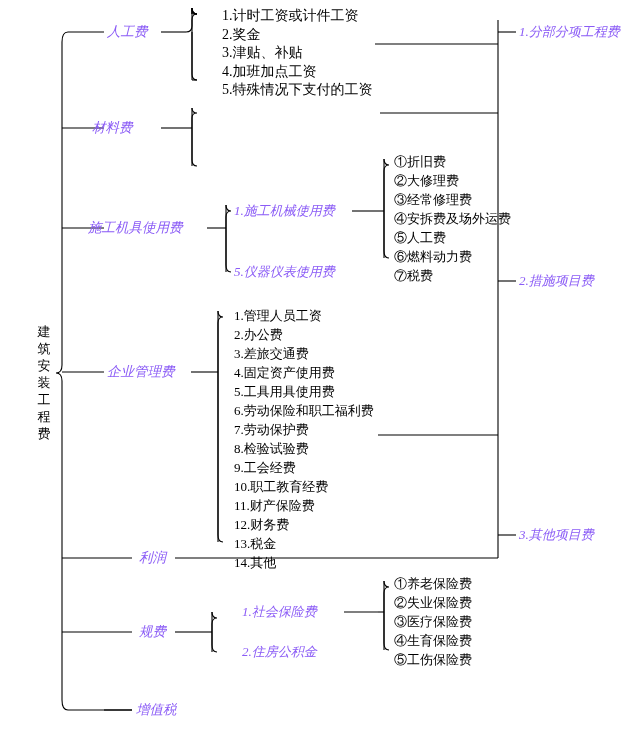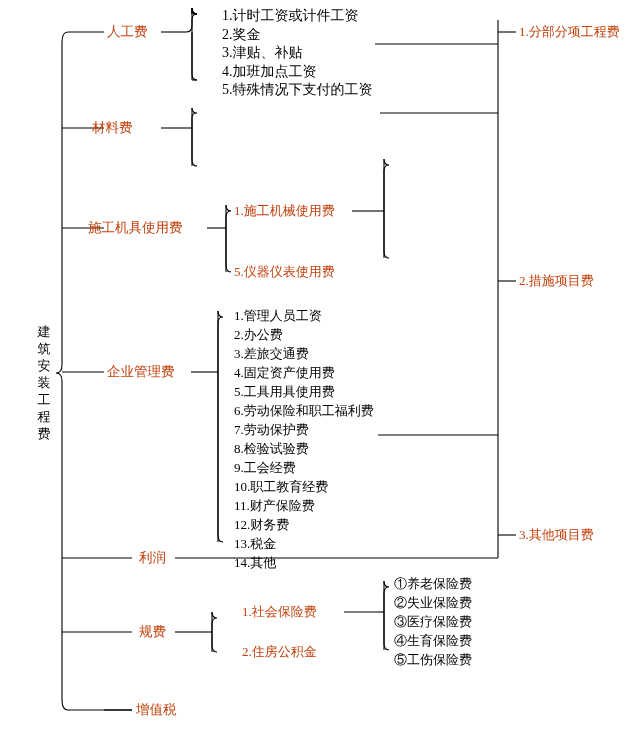--- a/index.html
+++ b/index.html
@@ -16,21 +16,22 @@
     width: 640px;
     height: 747px;
     overflow: hidden;
     background: #ffffff;
   }
   .lbl {
     position: absolute;
     font-size: 13px;
     line-height: 18px;
     white-space: pre;
-    color: #c2410c;
+    color: #8b5cf6;
+    font-style: italic;
   }
   .root-label {
     position: absolute;
     font-size: 13px;
     line-height: 17px;
     text-align: center;
     width: 16px;
     white-space: pre-line;
   }
   .lvl1 {
@@ -153,20 +154,27 @@
   <div class="list" style="left:222px; top:7px;">1.计时工资或计件工资
 2.奖金
 3.津贴、补贴
 4.加班加点工资
 5.特殊情况下支付的工资</div>
 
 
   <div class="lbl" style="left:234px; top:202px;">1.施工机械使用费</div>
   <div class="lbl" style="left:234px; top:263px;">5.仪器仪表使用费</div>
 
+  <div class="list-tight" style="left:394px; top:152px;">①折旧费
+②大修理费
+③经常修理费
+④安拆费及场外运费
+⑤人工费
+⑥燃料动力费
+⑦税费</div>
 
   <div class="list-tight" style="left:234px; top:306px;">1.管理人员工资
 2.办公费
 3.差旅交通费
 4.固定资产使用费
 5.工具用具使用费
 6.劳动保险和职工福利费
 7.劳动保护费
 8.检验试验费
 9.工会经费

